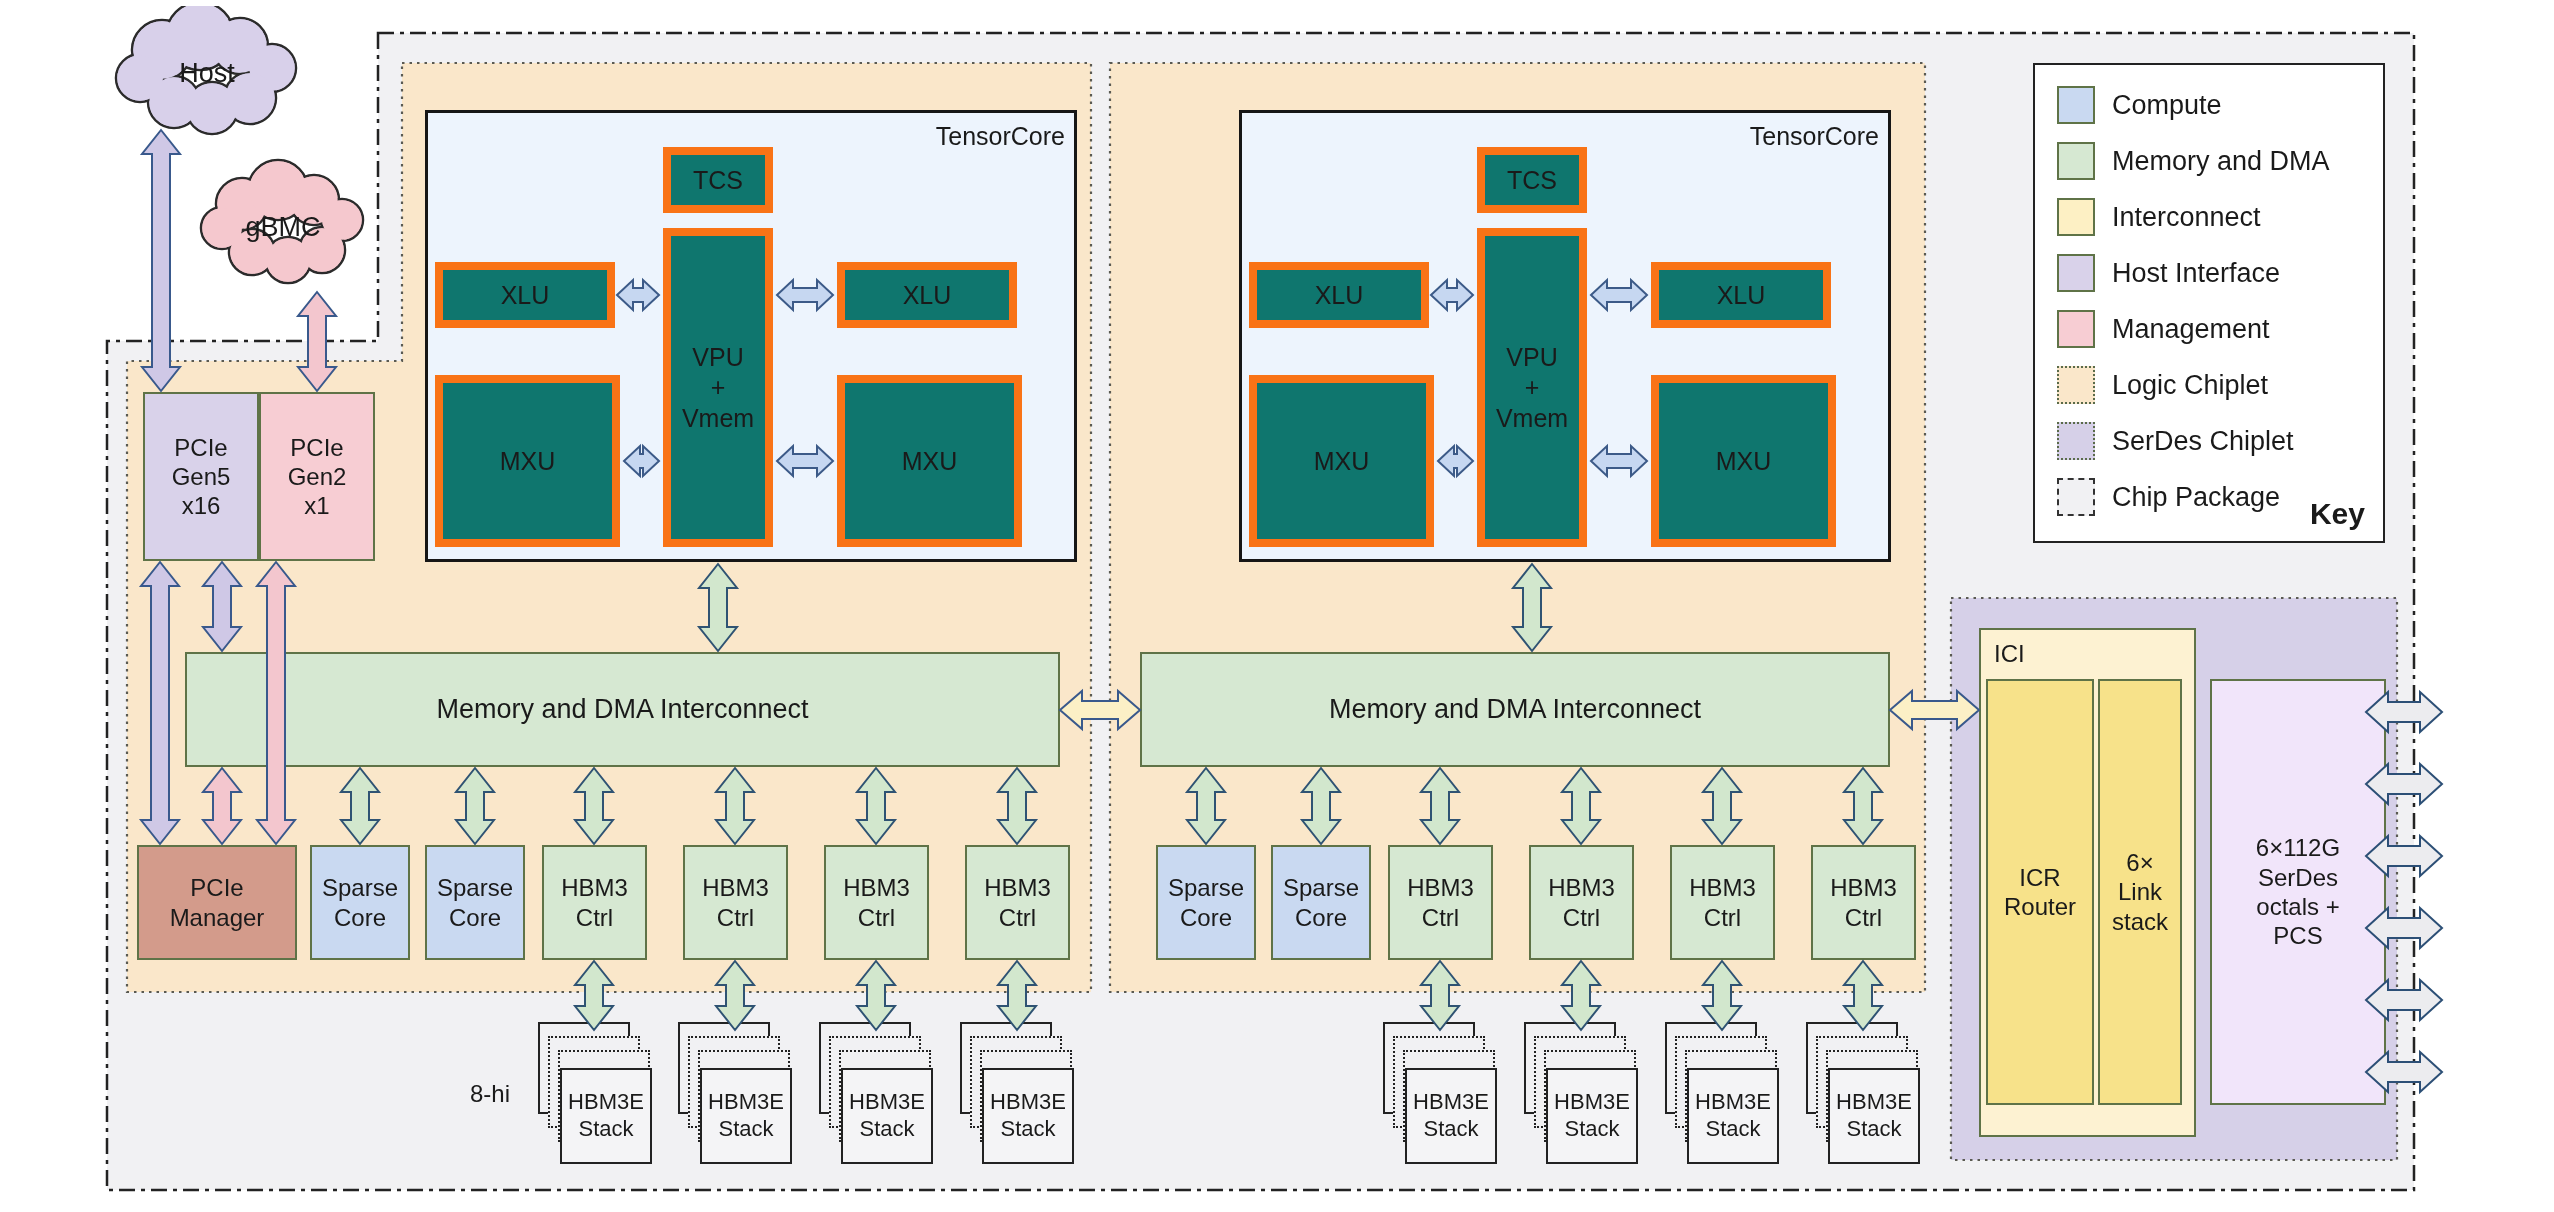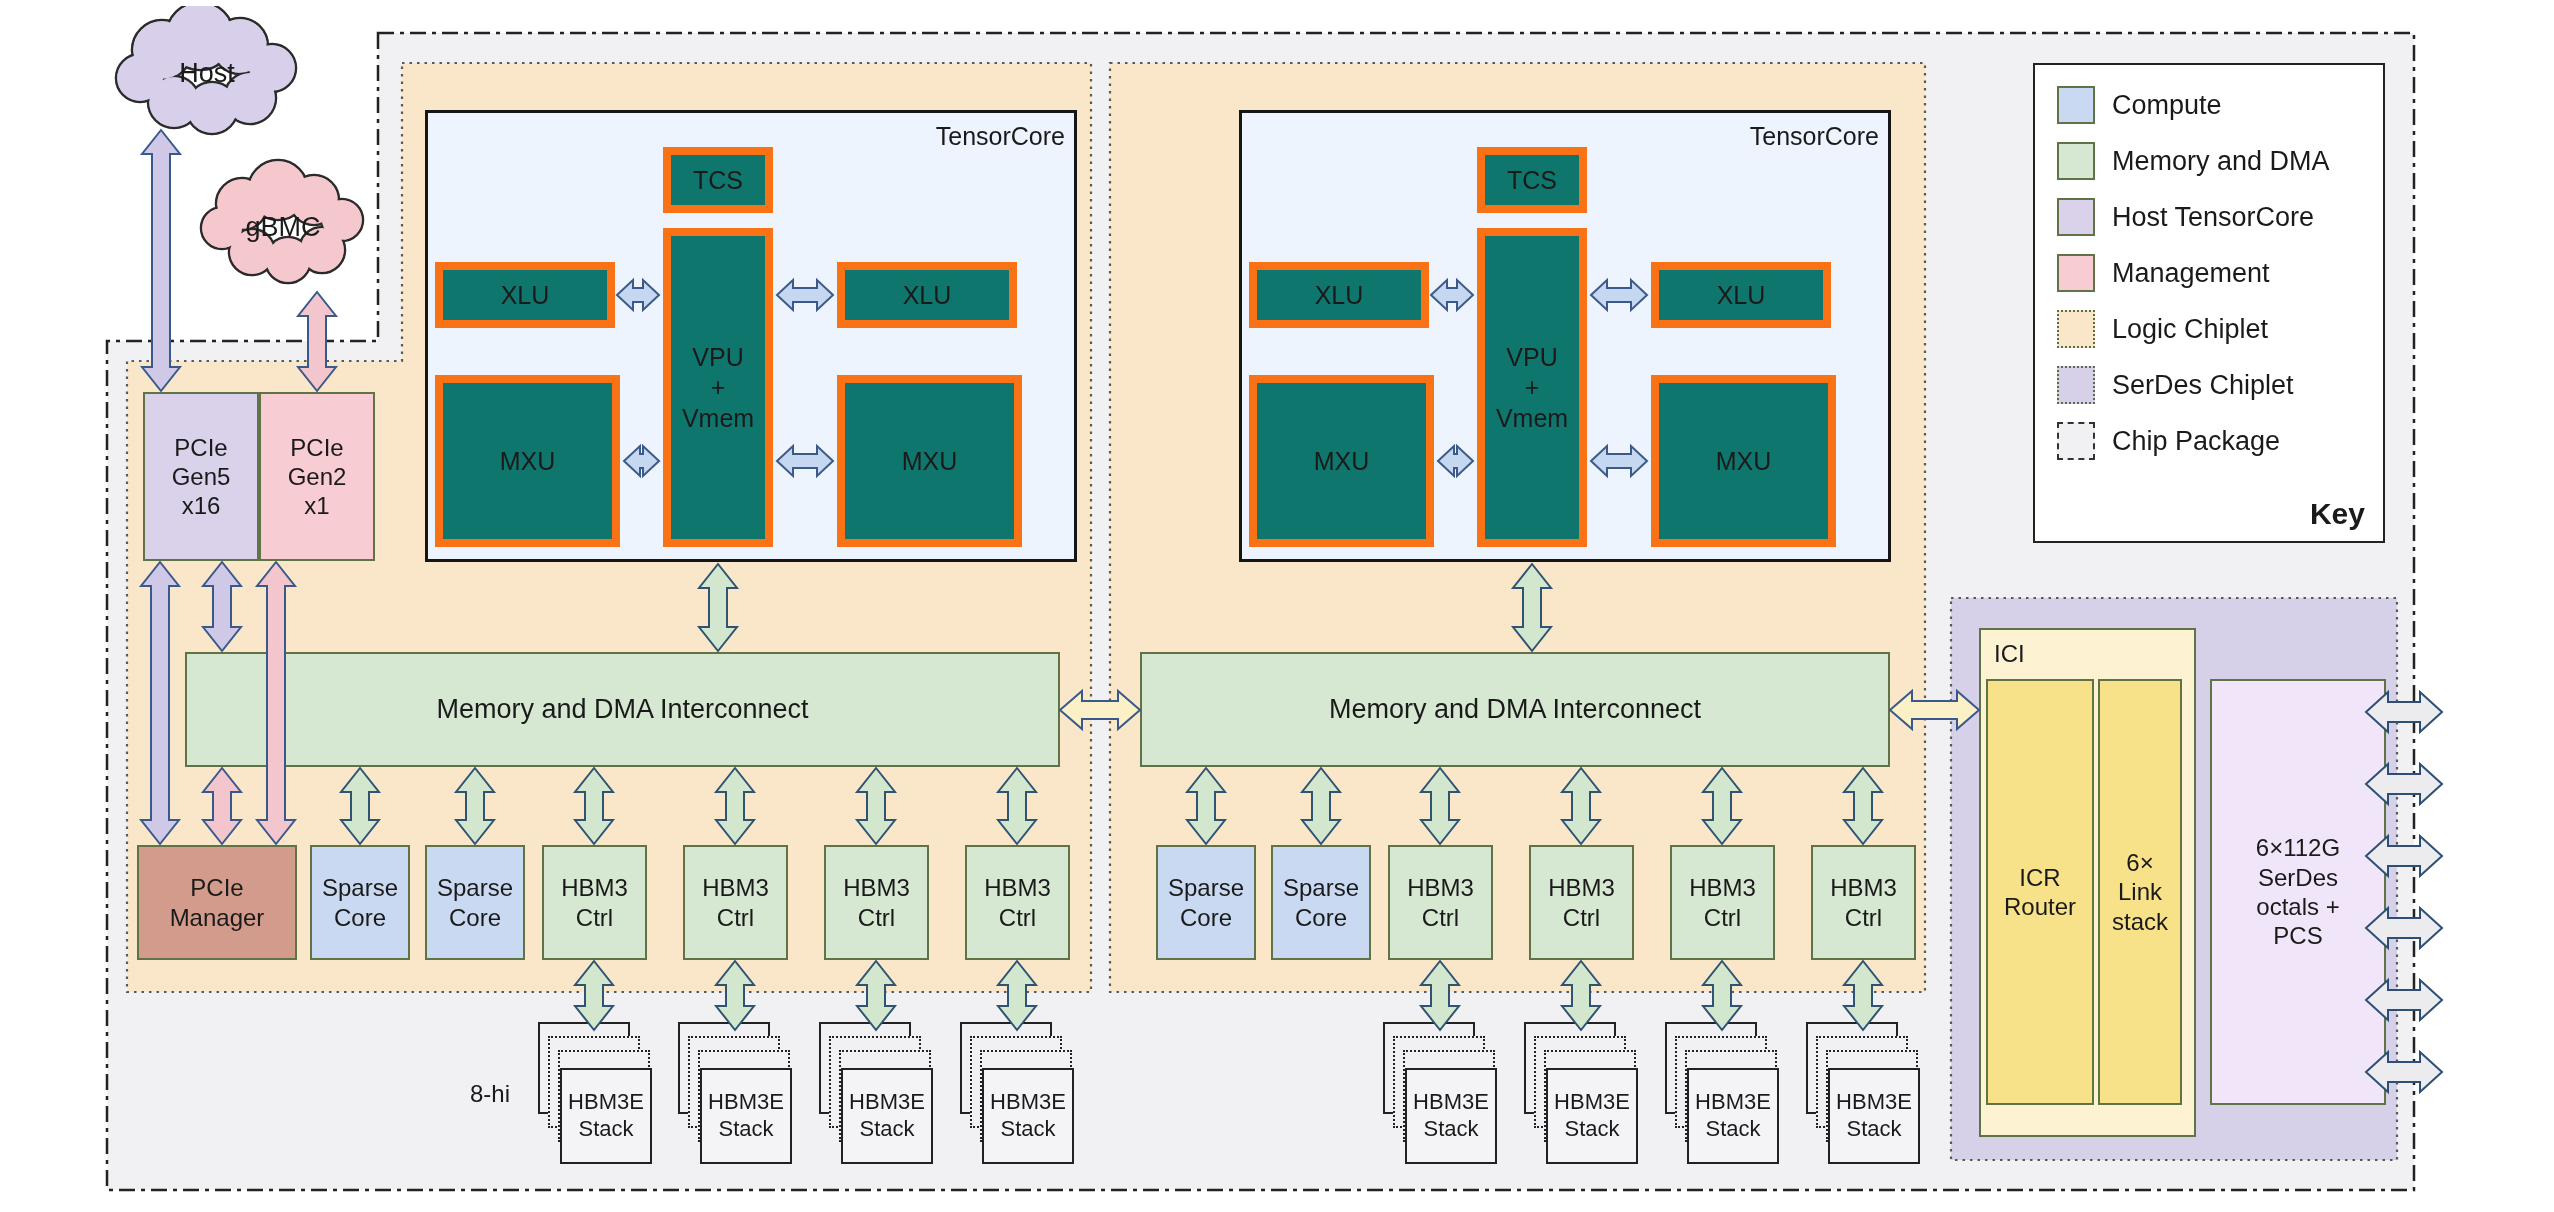--- a/index.html
+++ b/index.html
@@ -327,22 +327,26 @@
   <div class="legend">
     <div class="lrow">
         <div class="sw sw-compute"></div>
         <div class="llabel">Compute</div>
       </div>
     <div class="lrow">
         <div class="sw sw-memory"></div>
         <div class="llabel">Memory and DMA</div>
       </div>
     <div class="lrow">
+        <div class="sw sw-interconnect"></div>
+        <div class="llabel">Interconnect</div>
+      </div>
+    <div class="lrow">
         <div class="sw sw-host"></div>
-        <div class="llabel">Host TensorCore</div>
+        <div class="llabel">Host Interface</div>
       </div>
     <div class="lrow">
         <div class="sw sw-management"></div>
         <div class="llabel">Management</div>
       </div>
     <div class="lrow">
         <div class="sw sw-logic-chiplet"></div>
         <div class="llabel">Logic Chiplet</div>
       </div>
     <div class="lrow">

